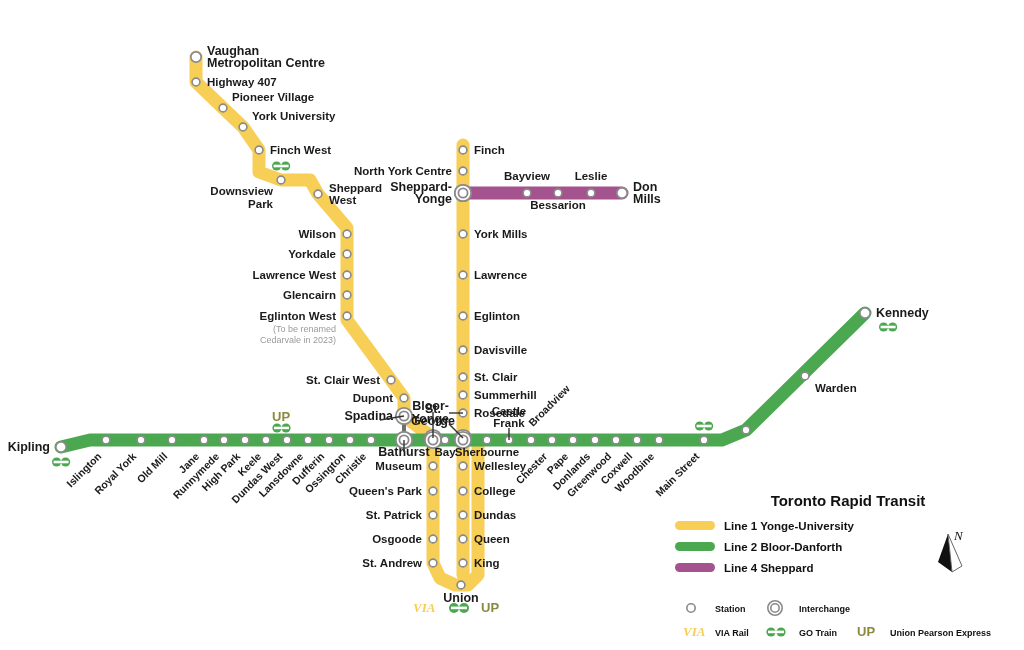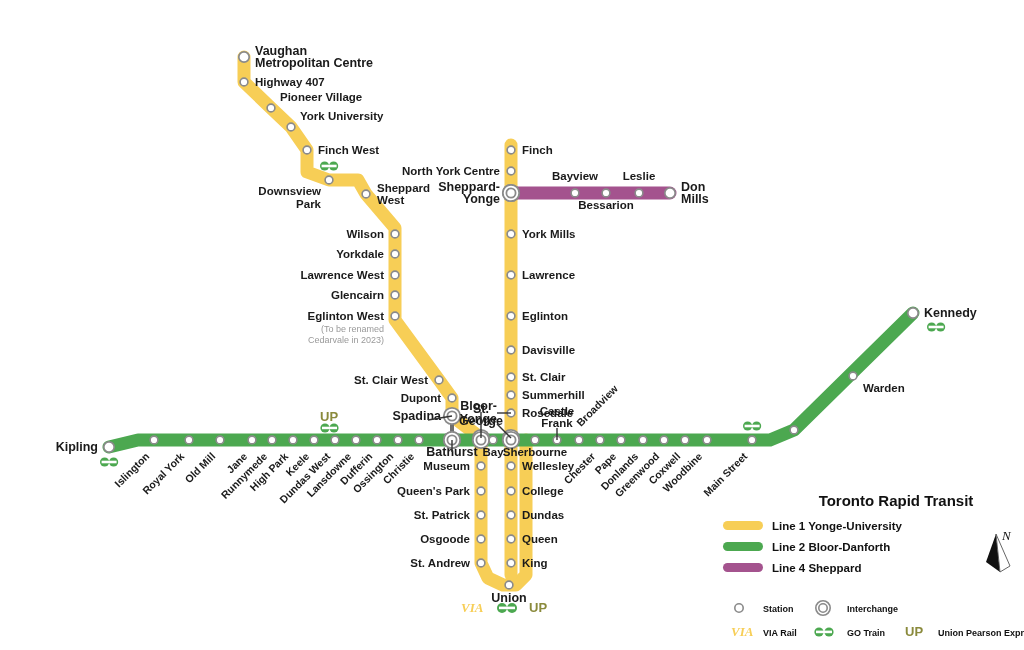--- a/index.html
+++ b/index.html
@@ -1,19 +1,19 @@
 <!DOCTYPE html>
 <html><head>
 <meta charset="utf-8">
 <title>Toronto Rapid Transit</title>
 <style>
   html,body{margin:0;padding:0;background:#ffffff;}
   body{width:1024px;height:650px;overflow:hidden;
        font-family:"Liberation Sans","DejaVu Sans",sans-serif;}
-  #map-root{position:relative;width:844px;height:650px;padding-left:48px;}
+  #map-root{position:relative;width:844px;height:650px;}
   svg{display:block;}
   .st-label{font-family:"Liberation Sans","DejaVu Sans",sans-serif;font-weight:bold;fill:#1a1a1a;}
   .sub-note{font-family:"Liberation Sans","DejaVu Sans",sans-serif;fill:#9a9a9a;font-weight:normal;}
   .legend-title{font-family:"Liberation Sans","DejaVu Sans",sans-serif;font-weight:bold;fill:#111;}
   .legend-txt{font-family:"Liberation Sans","DejaVu Sans",sans-serif;font-weight:bold;fill:#111;}
   .key-txt{font-family:"Liberation Sans","DejaVu Sans",sans-serif;font-weight:bold;fill:#111;}
   .via-txt{font-family:"Liberation Serif","DejaVu Serif",serif;font-style:italic;font-weight:bold;}
   .up-txt{font-family:"Liberation Sans","DejaVu Sans",sans-serif;font-weight:bold;}
   .compass-n{font-family:"Liberation Serif","DejaVu Serif",serif;font-style:italic;fill:#111;}
 </style>

